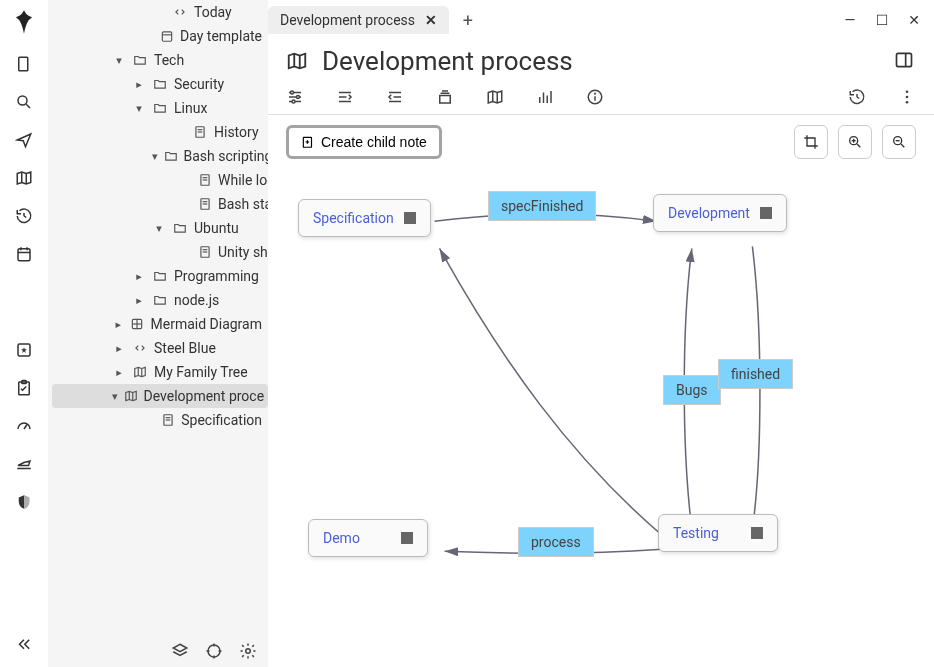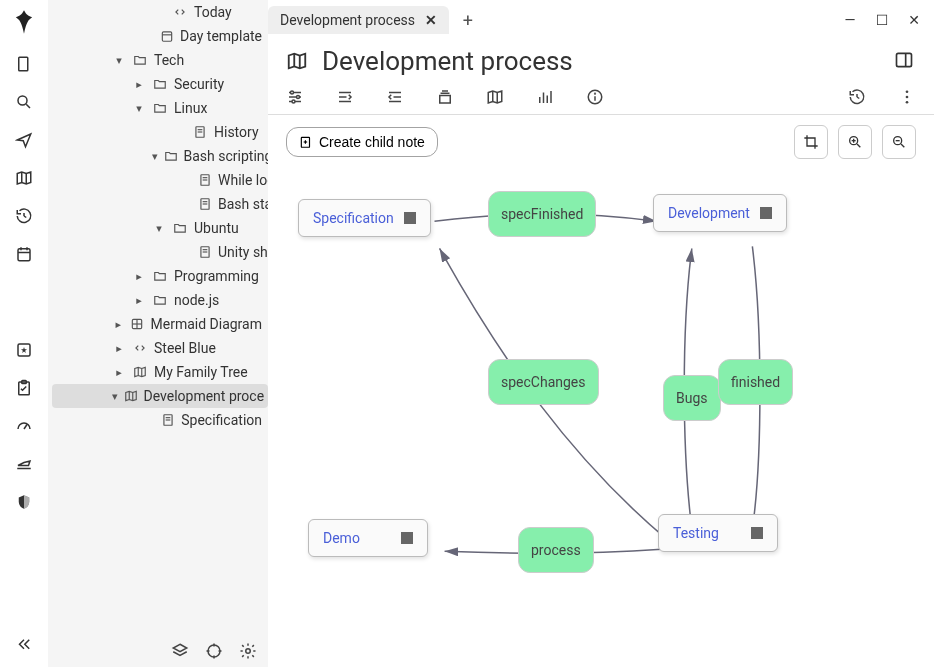--- a/index.html
+++ b/index.html
@@ -33,28 +33,28 @@
 .tabbar .spacer { flex: 1; }
 .win-btn { width: 24px; text-align: center; cursor: pointer; font-size: 14px; }
 .title-row { display: flex; align-items: center; padding: 10px 18px 6px 18px; gap: 14px; }
 .title-row h1 { font-size: 26px; font-weight: 400; }
 .title-row .ticon { width:22px; height:22px; color:#333; }
 .title-row .spacer { flex:1; }
 .toolbar { display: flex; align-items: center; padding: 6px 18px 8px 18px; gap: 32px; border-bottom: 1px solid #ddd; color:#444; }
 .toolbar .tb-icon { width:18px; height:18px; cursor:pointer; display:flex; align-items:center; justify-content:center;}
 .toolbar .spacer { flex:1; }
 .subbar { display: flex; align-items: center; padding: 10px 18px; gap: 10px; }
-.create-btn { border: 1px solid #a3a3a3; border-radius: 12px; padding: 6px 12px; background: #fff; cursor: pointer; display:flex; align-items:center; gap:6px; font-size:14px;}
+.create-btn { border: 3px solid #a3a3a3; border-radius: 6px; padding: 6px 12px; background: #fff; cursor: pointer; display:flex; align-items:center; gap:6px; font-size:14px;}
 .subbar .spacer { flex:1; }
 .sq-btn { border: 1px solid #ccc; border-radius: 6px; width: 34px; height: 34px; display:flex; align-items:center; justify-content:center; cursor:pointer; background:#fff;}
 .canvas { flex: 1; position: relative; overflow: hidden; }
 .node { position: absolute; border: 1px solid #bbb; border-radius: 6px; background: #fafafa; padding: 10px 14px; box-shadow: 1px 2px 4px rgba(0,0,0,0.12); display:flex; align-items:center; gap:10px; min-width: 120px; }
 .node .nlabel { color: #4a5fd8; font-size: 14px; }
 .node .sq { width: 12px; height: 12px; background: #666; margin-left: auto; }
-.edge-label { position: absolute; border: 1px solid #ccc; border-radius: 12px; background: #86efac; padding: 14px 12px; font-size: 14px; color:#444; }
+.edge-label { position: absolute; border: 1px solid #ccc; border-radius: 0; background: #7dd3fc; padding: 6px 12px; font-size: 14px; color:#444; }
 svg.edges { position:absolute; top:0; left:0; width:100%; height:100%; pointer-events:none; }
 </style>
 </head>
 <body>
 
 <div class="app">
 
   <div class="icon-rail">
     <div class="logo">
       <svg viewBox="0 0 24 24" fill="#222">
@@ -514,19 +514,18 @@
       <div class="node" style="left:40px; top:350px;align-items:center;">
         <span class="nlabel">Demo</span>
         <span class="sq"></span>
       </div>
       <div class="node" style="left:390px; top:345px;">
         <span class="nlabel">Testing</span>
         <span class="sq"></span>
       </div>
 
       <div class="edge-label" style="left:220px; top:22px;">specFinished</div>
-      <div class="edge-label" style="left:220px; top:190px;">specChanges</div>
       <div class="edge-label" style="left:395px; top:190px;margin-top:16px;">Bugs</div>
       <div class="edge-label" style="left:450px; top:190px;">finished</div>
       <div class="edge-label" style="left:250px; top:358px;">process</div>
     </div>
   </div>
 </div>
 
 </body></html>

